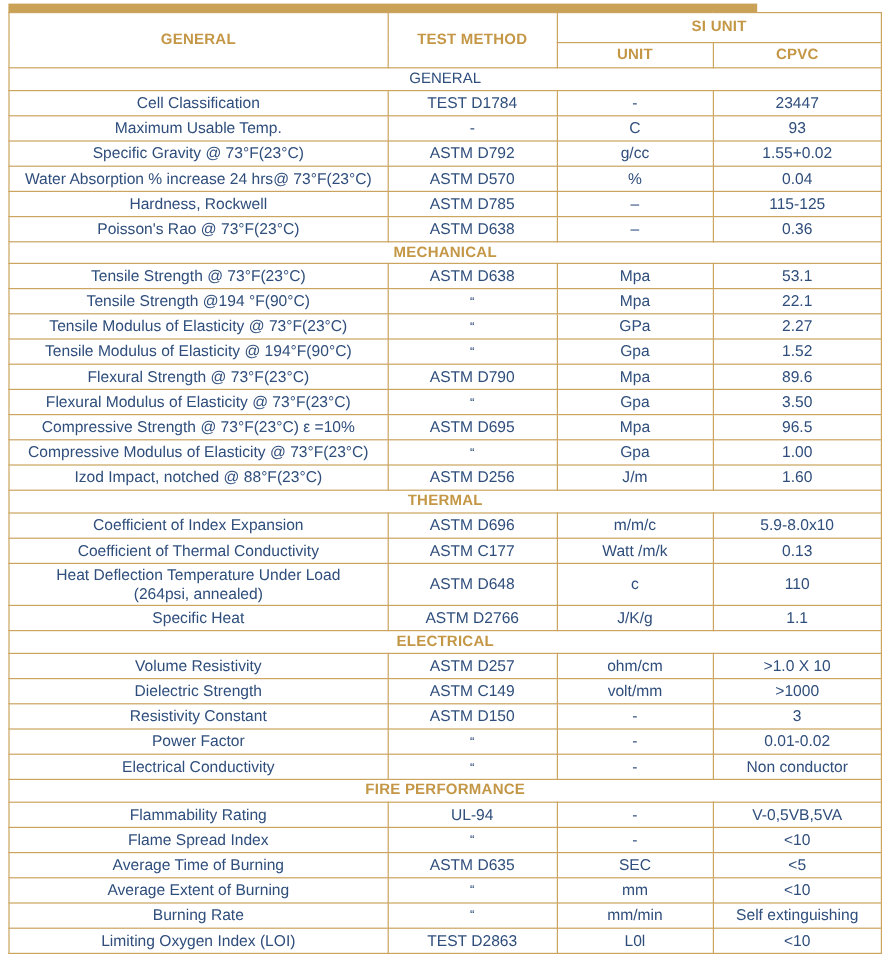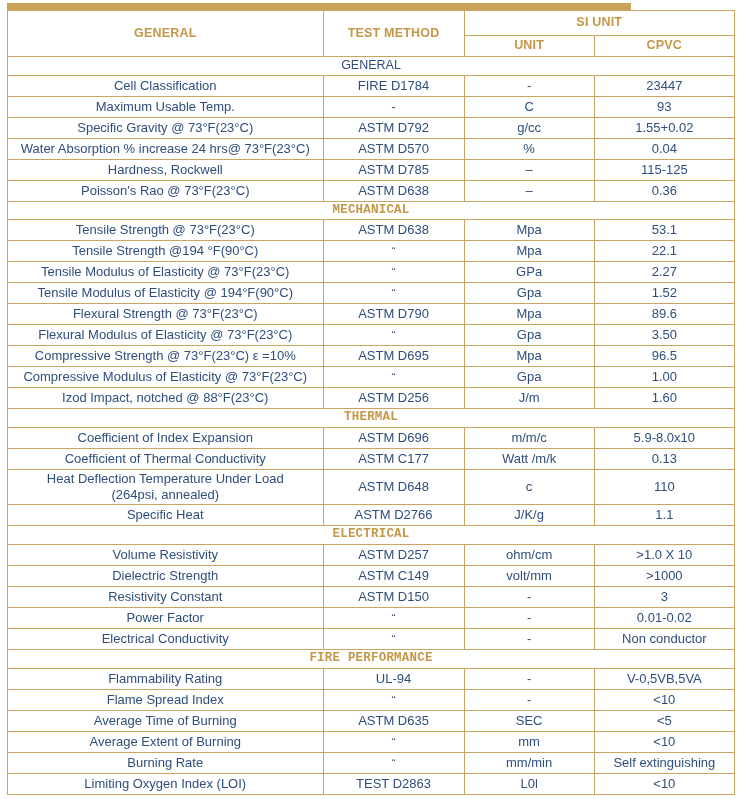--- a/index.html
+++ b/index.html
@@ -6,21 +6,21 @@
   body{width:742px;height:799px;overflow:hidden;font-family:"Liberation Sans",sans-serif;}
   .wrap{margin:3px 7px 0 7px;width:624px;}
   .top-strip{height:7px;background:#C9A157;}
   table{border-collapse:collapse;width:728px;table-layout:fixed;}
   td,th{border:1px solid #CBA45F;color:#2F4E7C;font-size:13px;text-align:center;
         vertical-align:middle;padding:1px 4px;height:18px;line-height:1.25;}
   thead th{color:#C49746;font-weight:bold;font-size:12.5px;letter-spacing:.2px;}
   thead tr.h1 th{height:22px;}
   thead tr.h2 th{height:18px;}
   tr.section-row td{height:15px;font-size:12.5px;}
-  tr.section-row td.gold{color:#C49746;font-weight:bold;letter-spacing:.2px;font-family:Liberation Mono, monospace;}
+  tr.section-row td.gold{color:#C49746;font-weight:bold;letter-spacing:.2px;}
   tr.section-row td.navy{color:#2F4E7C;font-weight:normal;}
   td.prop{white-space:pre-line;}
   td.method .ditto{font-size:11px;}
 </style>
 </head>
 <body>
 
 <div class="wrap">
   <div class="top-strip"></div>
   <table>
@@ -40,21 +40,21 @@
         <th>UNIT</th>
         <th>CPVC</th>
       </tr>
     </thead>
     <tbody>
         <tr class="section-row">
           <td colspan="4" class="navy">GENERAL</td>
         </tr>
         <tr>
           <td class="prop">Cell Classification</td>
-          <td class="method">FIRE D1784</td>
+          <td class="method">TEST D1784</td>
           <td class="unit">-</td>
           <td class="value">23447</td>
         </tr>
         <tr>
           <td class="prop">Maximum Usable Temp.</td>
           <td class="method">-</td>
           <td class="unit">C</td>
           <td class="value">93</td>
         </tr>
         <tr>

